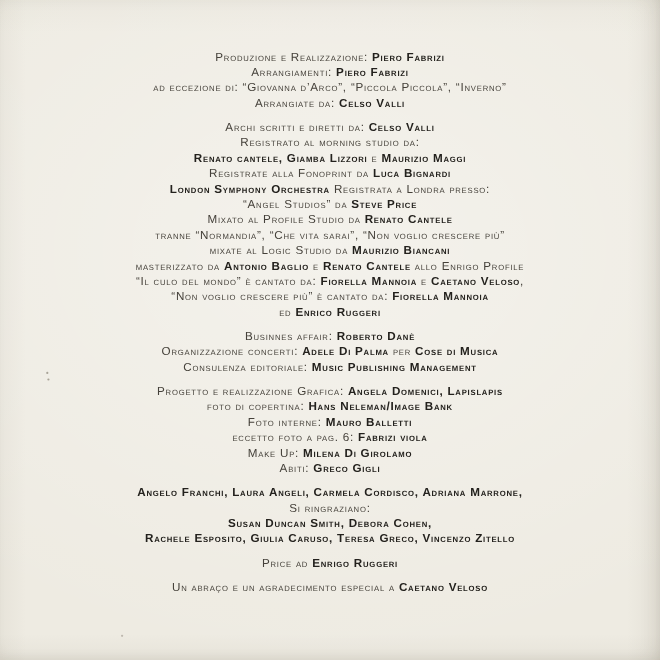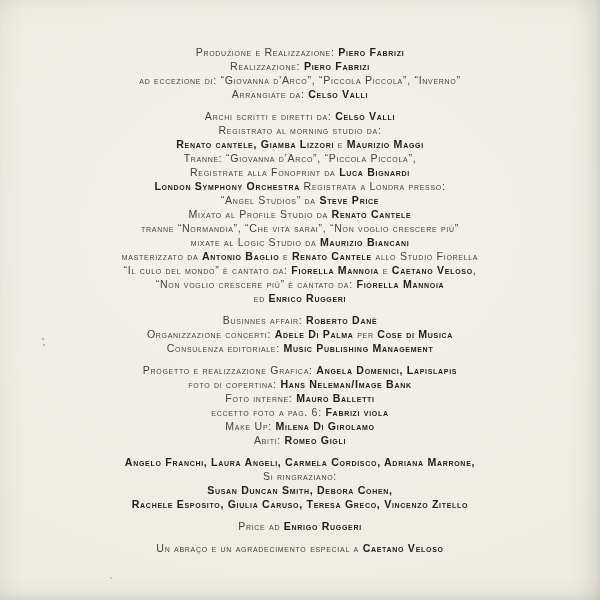--- a/index.html
+++ b/index.html
@@ -50,52 +50,51 @@
   .speck-2{left:43px;top:344px;width:2px;height:2px;}
   .speck-3{left:110px;top:577px;width:2px;height:2px;background:rgba(80,70,55,0.3);}
 </style>
 </head>
 <body>
 
 <div class="page">
   <div class="credits">
       <div class="block">
         <div class="line"><span class="seg-role">Produzione e Realizzazione: </span><span class="seg-name">Piero Fabrizi</span></div>
-        <div class="line"><span class="seg-role">Realizzazione: </span><span class="seg-name">Piero Fabrizi</span></div>
+        <div class="line"><span class="seg-role">Arrangiamenti: </span><span class="seg-name">Piero Fabrizi</span></div>
         <div class="line"><span class="seg-role">ad eccezione di: “Giovanna d’Arco”, “Piccola Piccola”, “Inverno”</span></div>
         <div class="line"><span class="seg-role">Arrangiate da: </span><span class="seg-name">Celso Valli</span></div>
       </div>
       <div class="block">
         <div class="line"><span class="seg-role">Archi scritti e diretti da: </span><span class="seg-name">Celso Valli</span></div>
         <div class="line"><span class="seg-role">Registrato al morning studio da:</span></div>
         <div class="line"><span class="seg-name">Renato cantele, Giamba Lizzori</span><span class="seg-role"> e </span><span class="seg-name">Maurizio Maggi</span></div>
-        <div class="line"><span class="seg-role">Tranne: “Giovanna d’Arco”, “Piccola Piccola”,</span></div>
         <div class="line"><span class="seg-role">Registrate alla Fonoprint da </span><span class="seg-name">Luca Bignardi</span></div>
         <div class="line"><span class="seg-name">London Symphony Orchestra</span><span class="seg-role"> Registrata a Londra presso:</span></div>
         <div class="line"><span class="seg-role">“Angel Studios” da </span><span class="seg-name">Steve Price</span></div>
         <div class="line"><span class="seg-role">Mixato al Profile Studio da </span><span class="seg-name">Renato Cantele</span></div>
         <div class="line"><span class="seg-role">tranne “Normandia”, “Che vita sarai”, “Non voglio crescere più”</span></div>
         <div class="line"><span class="seg-role">mixate al Logic Studio da </span><span class="seg-name">Maurizio Biancani</span></div>
-        <div class="line"><span class="seg-role">masterizzato da </span><span class="seg-name">Antonio Baglio</span><span class="seg-role"> e </span><span class="seg-name">Renato Cantele</span><span class="seg-role"> allo Studio Fiorella</span></div>
+        <div class="line"><span class="seg-role">masterizzato da </span><span class="seg-name">Antonio Baglio</span><span class="seg-role"> e </span><span class="seg-name">Renato Cantele</span><span class="seg-role"> allo Enrigo Profile</span></div>
         <div class="line"><span class="seg-role">“Il culo del mondo” è cantato da: </span><span class="seg-name">Fiorella Mannoia</span><span class="seg-role"> e </span><span class="seg-name">Caetano Veloso</span><span class="seg-role">,</span></div>
         <div class="line"><span class="seg-role">“Non voglio crescere più” è cantato da: </span><span class="seg-name">Fiorella Mannoia</span></div>
         <div class="line"><span class="seg-role">ed </span><span class="seg-name">Enrico Ruggeri</span></div>
       </div>
       <div class="block">
         <div class="line"><span class="seg-role">Businnes affair: </span><span class="seg-name">Roberto Danè</span></div>
         <div class="line"><span class="seg-role">Organizzazione concerti: </span><span class="seg-name">Adele Di Palma</span><span class="seg-role"> per </span><span class="seg-name">Cose di Musica</span></div>
         <div class="line"><span class="seg-role">Consulenza editoriale: </span><span class="seg-name">Music Publishing Management</span></div>
       </div>
       <div class="block">
         <div class="line"><span class="seg-role">Progetto e realizzazione Grafica: </span><span class="seg-name">Angela Domenici, Lapislapis</span></div>
         <div class="line"><span class="seg-role">foto di copertina: </span><span class="seg-name">Hans Neleman/Image Bank</span></div>
         <div class="line"><span class="seg-role">Foto interne: </span><span class="seg-name">Mauro Balletti</span></div>
         <div class="line"><span class="seg-role">eccetto foto a pag. 6: </span><span class="seg-name">Fabrizi viola</span></div>
         <div class="line"><span class="seg-role">Make Up: </span><span class="seg-name">Milena Di Girolamo</span></div>
-        <div class="line"><span class="seg-role">Abiti: </span><span class="seg-name">Romeo Gigli</span></div>
+        <div class="line"><span class="seg-role">Abiti: </span><span class="seg-name">Greco Gigli</span></div>
       </div>
       <div class="block">
         <div class="line"><span class="seg-name">Angelo Franchi, Laura Angeli, Carmela Cordisco, Adriana Marrone,</span></div>
         <div class="line"><span class="seg-role">Si ringraziano:</span></div>
         <div class="line"><span class="seg-name">Susan Duncan Smith, Debora Cohen,</span></div>
         <div class="line"><span class="seg-name">Rachele Esposito, Giulia Caruso, Teresa Greco, Vincenzo Zitello</span></div>
       </div>
       <div class="block">
         <div class="line"><span class="seg-role">Price ad </span><span class="seg-name">Enrigo Ruggeri</span></div>
       </div>

